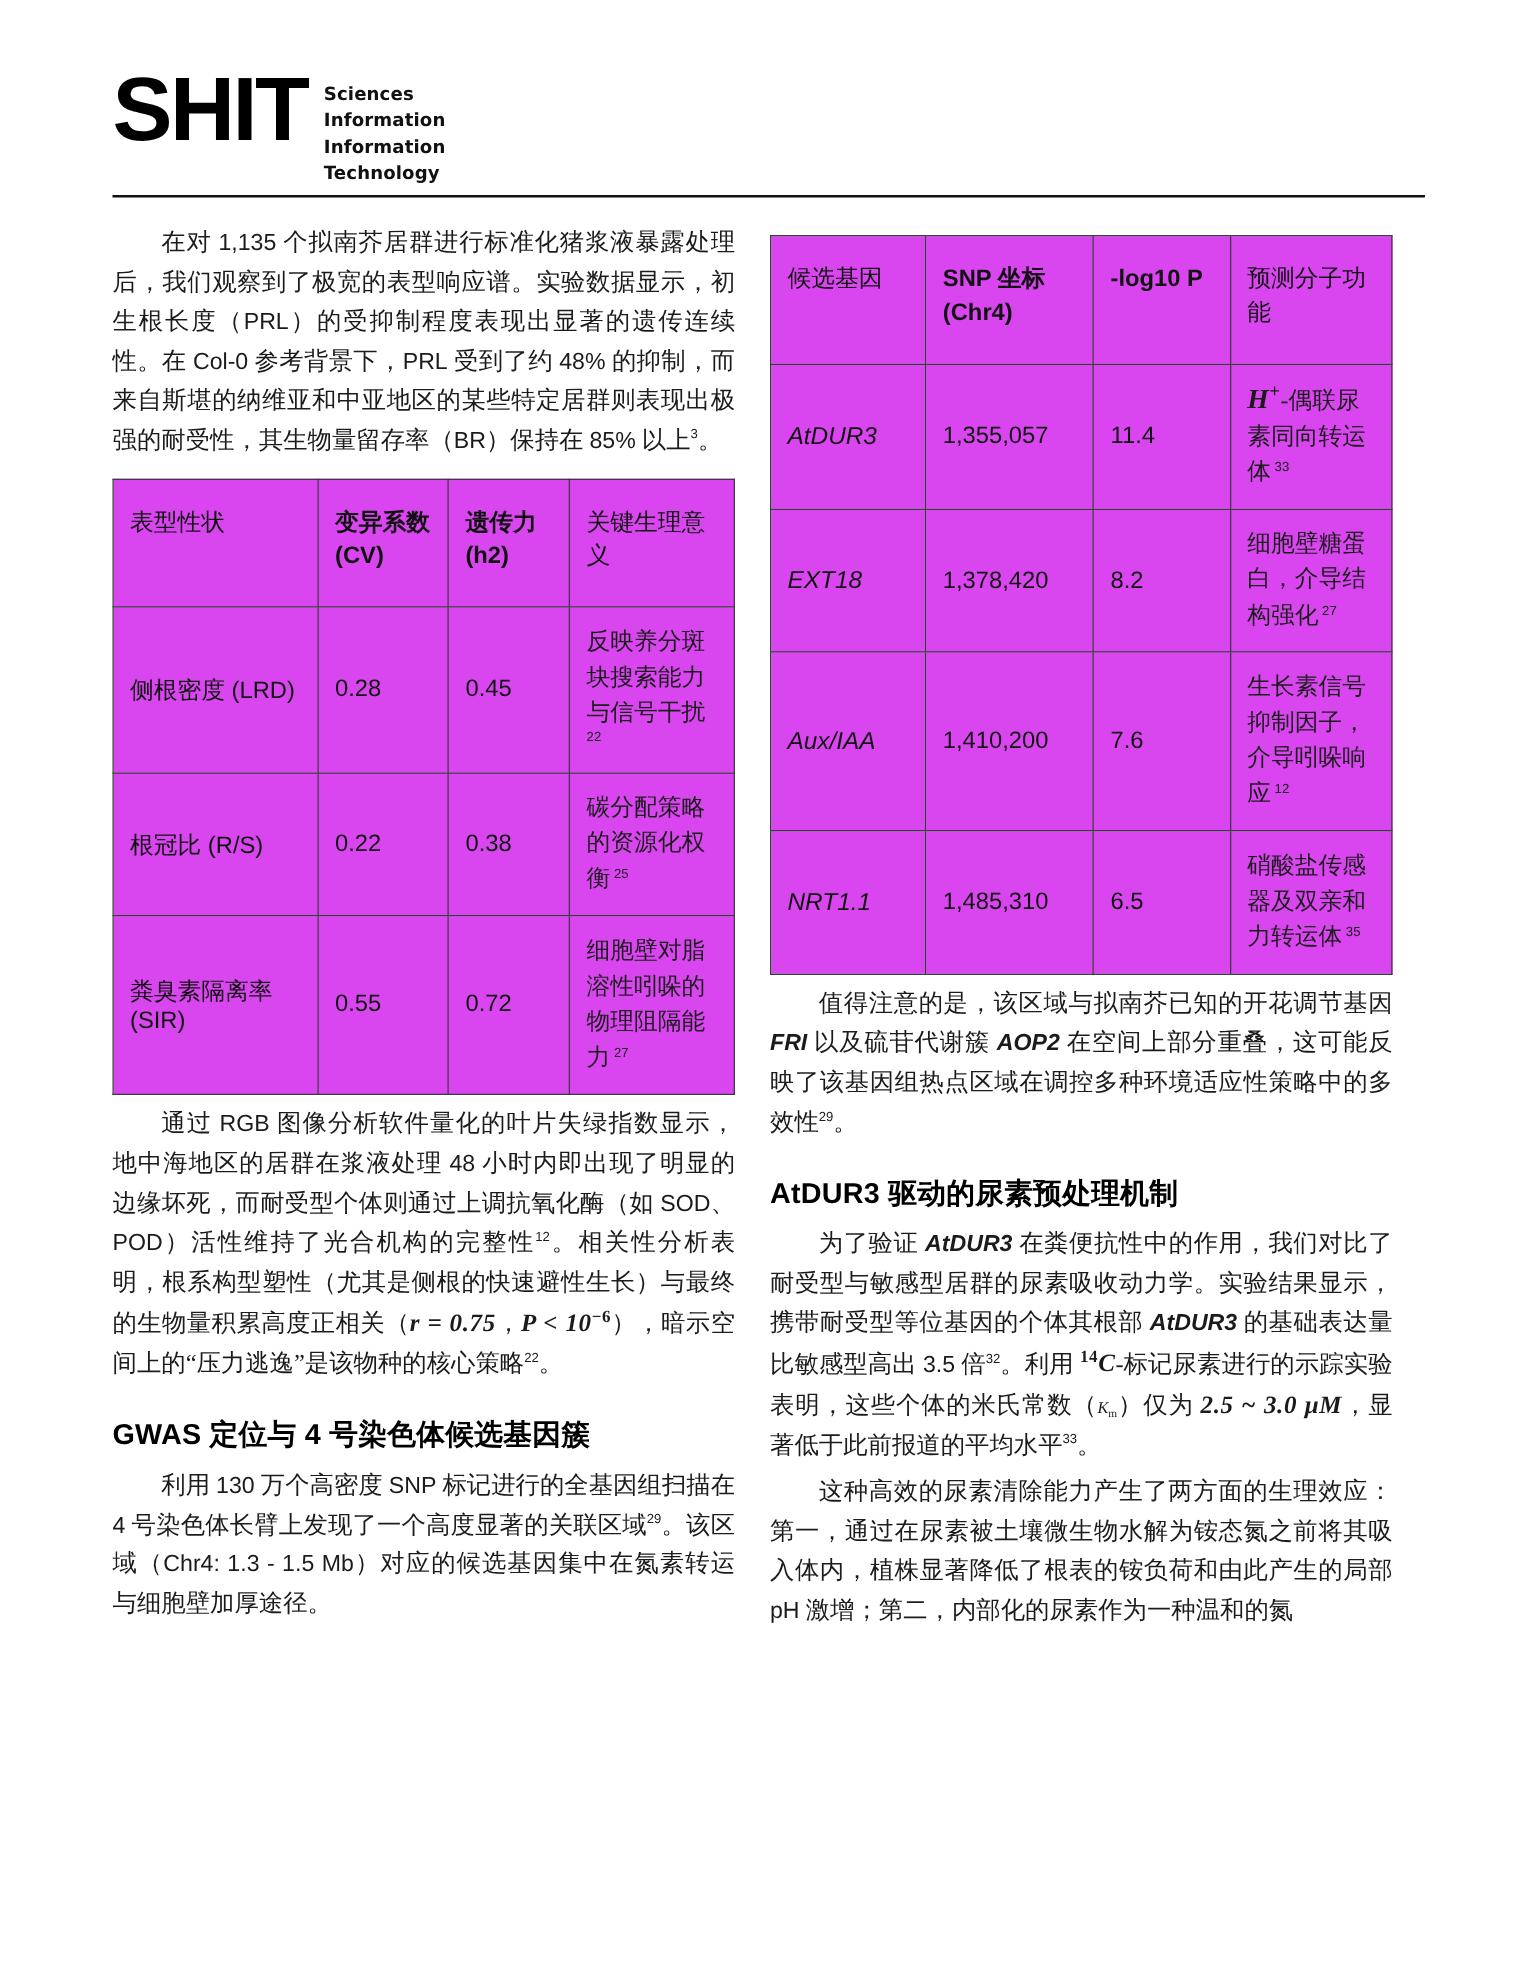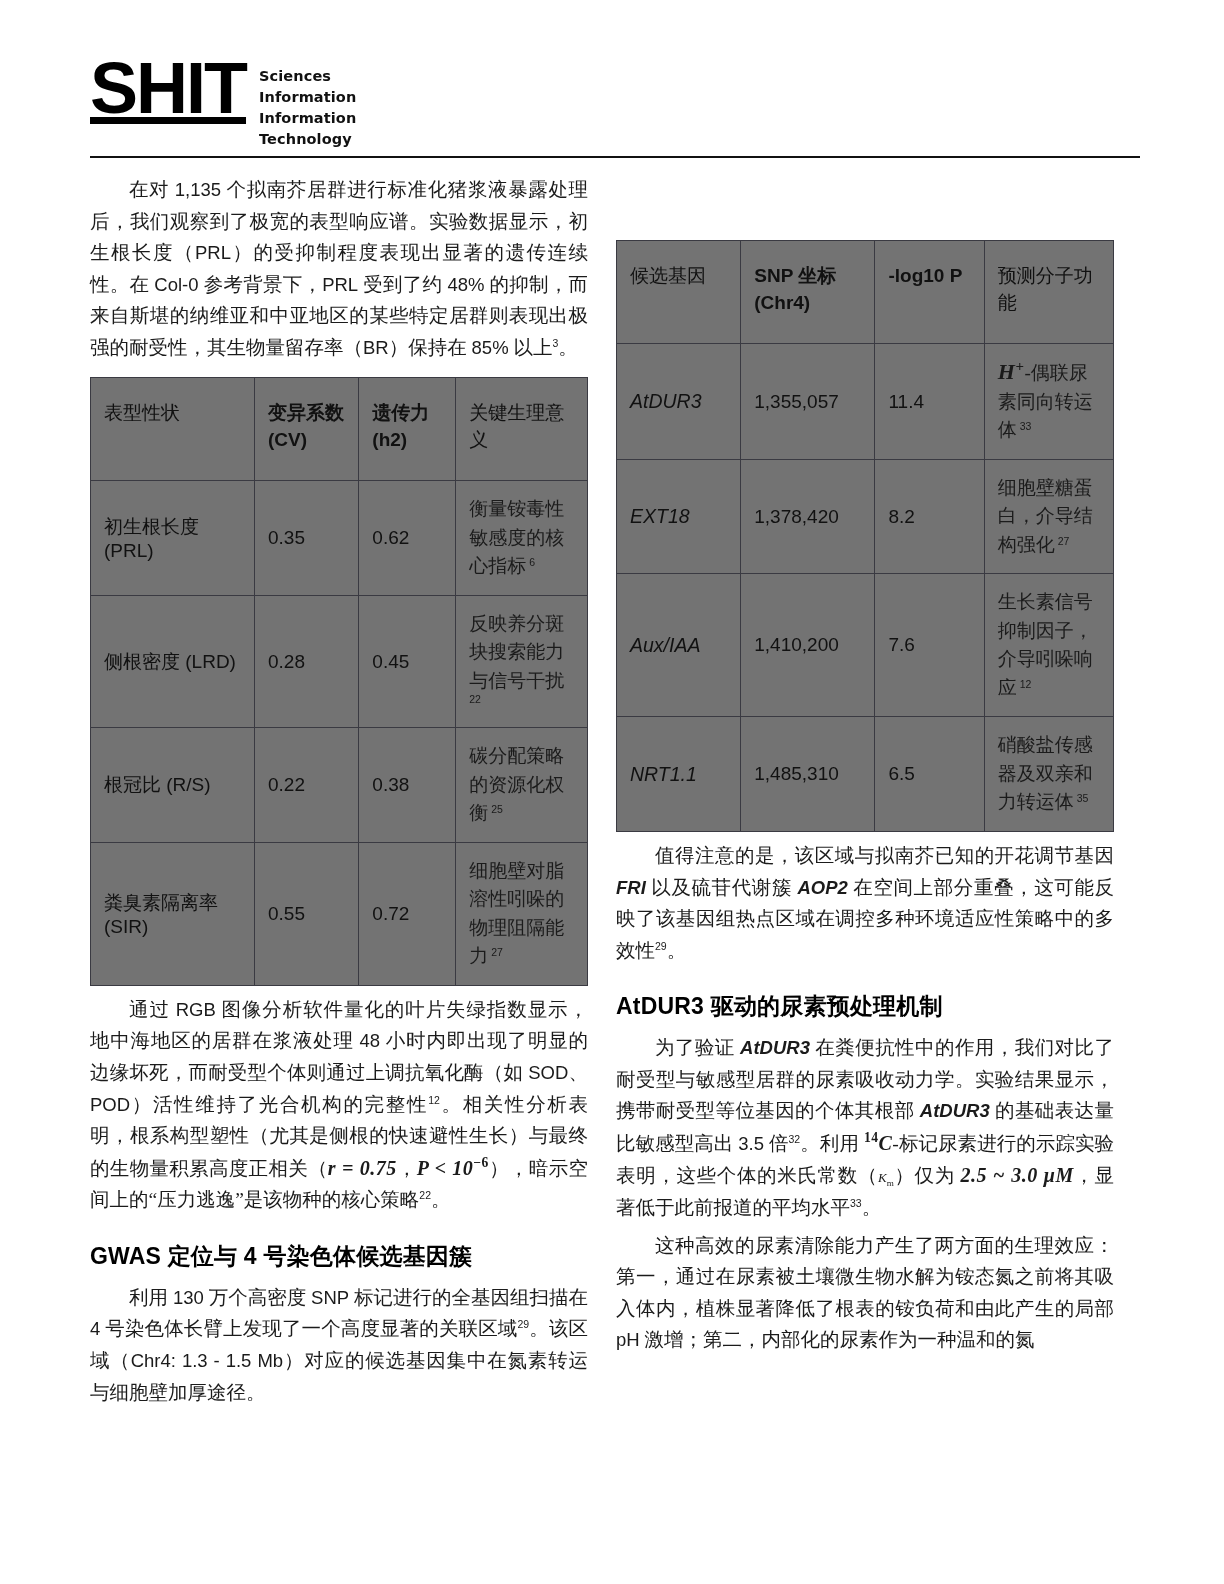--- a/index.html
+++ b/index.html
@@ -36,21 +36,20 @@
     gap: 13px;
   }
   .brand-word {
     font-family: "Liberation Sans", sans-serif;
     font-weight: bold;
     font-size: 72px;
     line-height: 0.86;
     letter-spacing: -2px;
     color: #000;
     margin-top: 2px;
-    text-decoration: underline;
   }
   .brand-sub {
     display: flex;
     flex-direction: column;
     justify-content: flex-start;
     padding-top: 10px;
   }
   .brand-sub span {
     font-family: "DejaVu Sans", sans-serif;
     font-weight: bold;
@@ -142,21 +141,21 @@
   
   table.data {
     border-collapse: collapse;
     width: 100%;
     margin: 14px 0 8px 0;
     table-layout: fixed;
     background: #f7f9fc;
   }
   table.data td, table.data th {
     border: 1.6px solid #3a3a42;
-    background: #737373;
+    background: #d946ef;
     vertical-align: middle;
     padding: 14px 13px;
     text-align: left;
     font-weight: normal;
   }
   table.data thead td {
     vertical-align: top;
     padding-top: 22px;
     padding-bottom: 26px;
   }
@@ -231,26 +230,20 @@
         <thead>
           <tr>
             <td><span class="th-cn">表型性状</span></td>
             <td><span class="th-cn b">变异系数 (CV)</span></td>
             <td><span class="th-cn b">遗传力 (h2)</span></td>
             <td><span class="th-cn">关键生理意义</span></td>
           </tr>
         </thead>
         <tbody>
             <tr>
-              <td><span class="cell-lat">初生根长度 (PRL)</span></td>
-              <td><span class="cell-num">0.35</span></td>
-              <td><span class="cell-num">0.62</span></td>
-              <td><span class="cell-cn">衡量铵毒性敏感度的核心指标</span><sup class="ref"> 6</sup></td>
-            </tr>
-            <tr>
               <td><span class="cell-lat">侧根密度 (LRD)</span></td>
               <td><span class="cell-num">0.28</span></td>
               <td><span class="cell-num">0.45</span></td>
               <td><span class="cell-cn">反映养分斑块搜索能力与信号干扰</span><sup class="ref"> 22</sup></td>
             </tr>
             <tr>
               <td><span class="cell-lat">根冠比 (R/S)</span></td>
               <td><span class="cell-num">0.22</span></td>
               <td><span class="cell-num">0.38</span></td>
               <td><span class="cell-cn">碳分配策略的资源化权衡</span><sup class="ref"> 25</sup></td>

